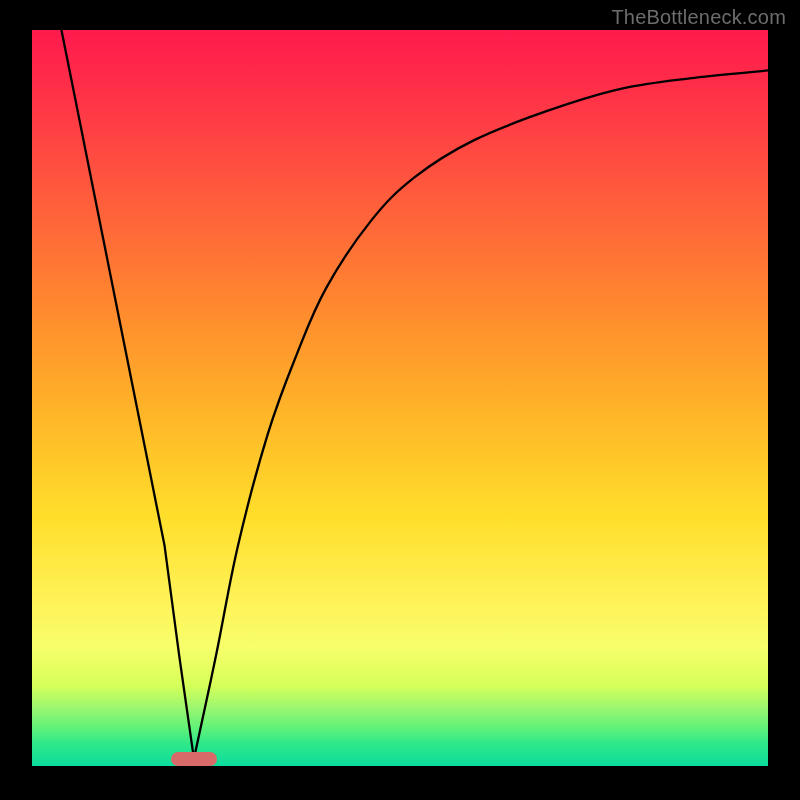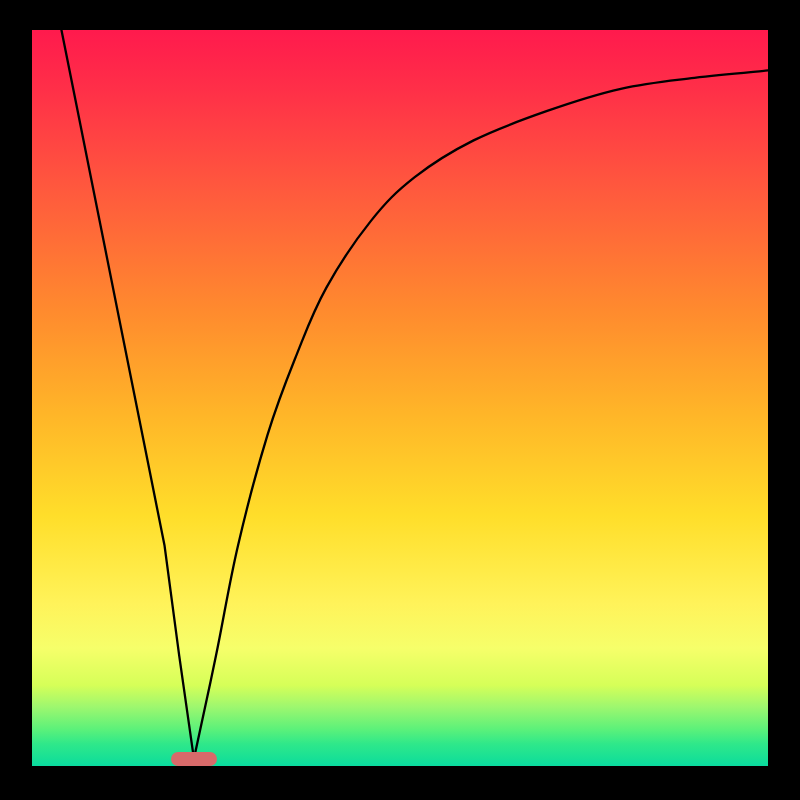--- a/index.html
+++ b/index.html
@@ -75,13 +75,14 @@
     <svg class="curves" viewBox="0 0 736 736" preserveAspectRatio="none">
       <g id="paths" fill="none" stroke="#000" stroke-width="2.3" stroke-linecap="round" stroke-linejoin="round">
           <path d="M 29.44 0 L 44.16 73.60000000000002 L 58.88 147.19999999999993 L 73.60000000000001 220.80000000000007 L 88.32 294.40000000000003 L 103.04 368 L 117.76 441.59999999999997 L 132.48 515.2 L 147.20000000000002 625.6 L 161.92 728.64"></path>
           <path d="M 161.92 728.64 C 165.8944 710.0928, 176.0512 664.0192, 184 625.6 C 191.9488 587.1808000000001, 196.8064 554.9440000000001, 206.08 515.2 C 215.35360000000003 475.456, 224.9216 439.24480000000005, 235.52 404.8 C 246.1184 370.35519999999997, 254.36159999999998 350.33599999999996, 264.96 323.84 C 275.5584 297.344, 281.15200000000004 281.4464, 294.40000000000003 257.59999999999997 C 307.648 233.75359999999998, 322.6624 211.23200000000003, 338.56 191.36 C 354.4576 171.488, 364.17280000000005 161.77279999999993, 382.72 147.19999999999993 C 401.2672 132.62719999999993, 417.7536 122.32319999999996, 441.59999999999997 110.39999999999998 C 465.4463999999999 98.4768, 488.7039999999999 90.23360000000004, 515.1999999999999 80.96000000000004 C 541.6959999999999 71.68640000000003, 562.3040000000001 64.84160000000001, 588.8000000000001 58.879999999999995 C 615.296 52.91839999999998, 635.904 51.151999999999916, 662.4 47.83999999999992 C 688.896 44.52799999999992, 722.752 41.8048, 736 40.48000000000002"></path>
         </g>
     </svg>
 
     <div class="marker" id="marker" style="left: 138.92px; top: 721.64px; width: 46px; height: 14px;"></div>
   </div>
 
+  <div class="attribution">TheBottleneck.com</div>
 </div>
 
 </body></html>

